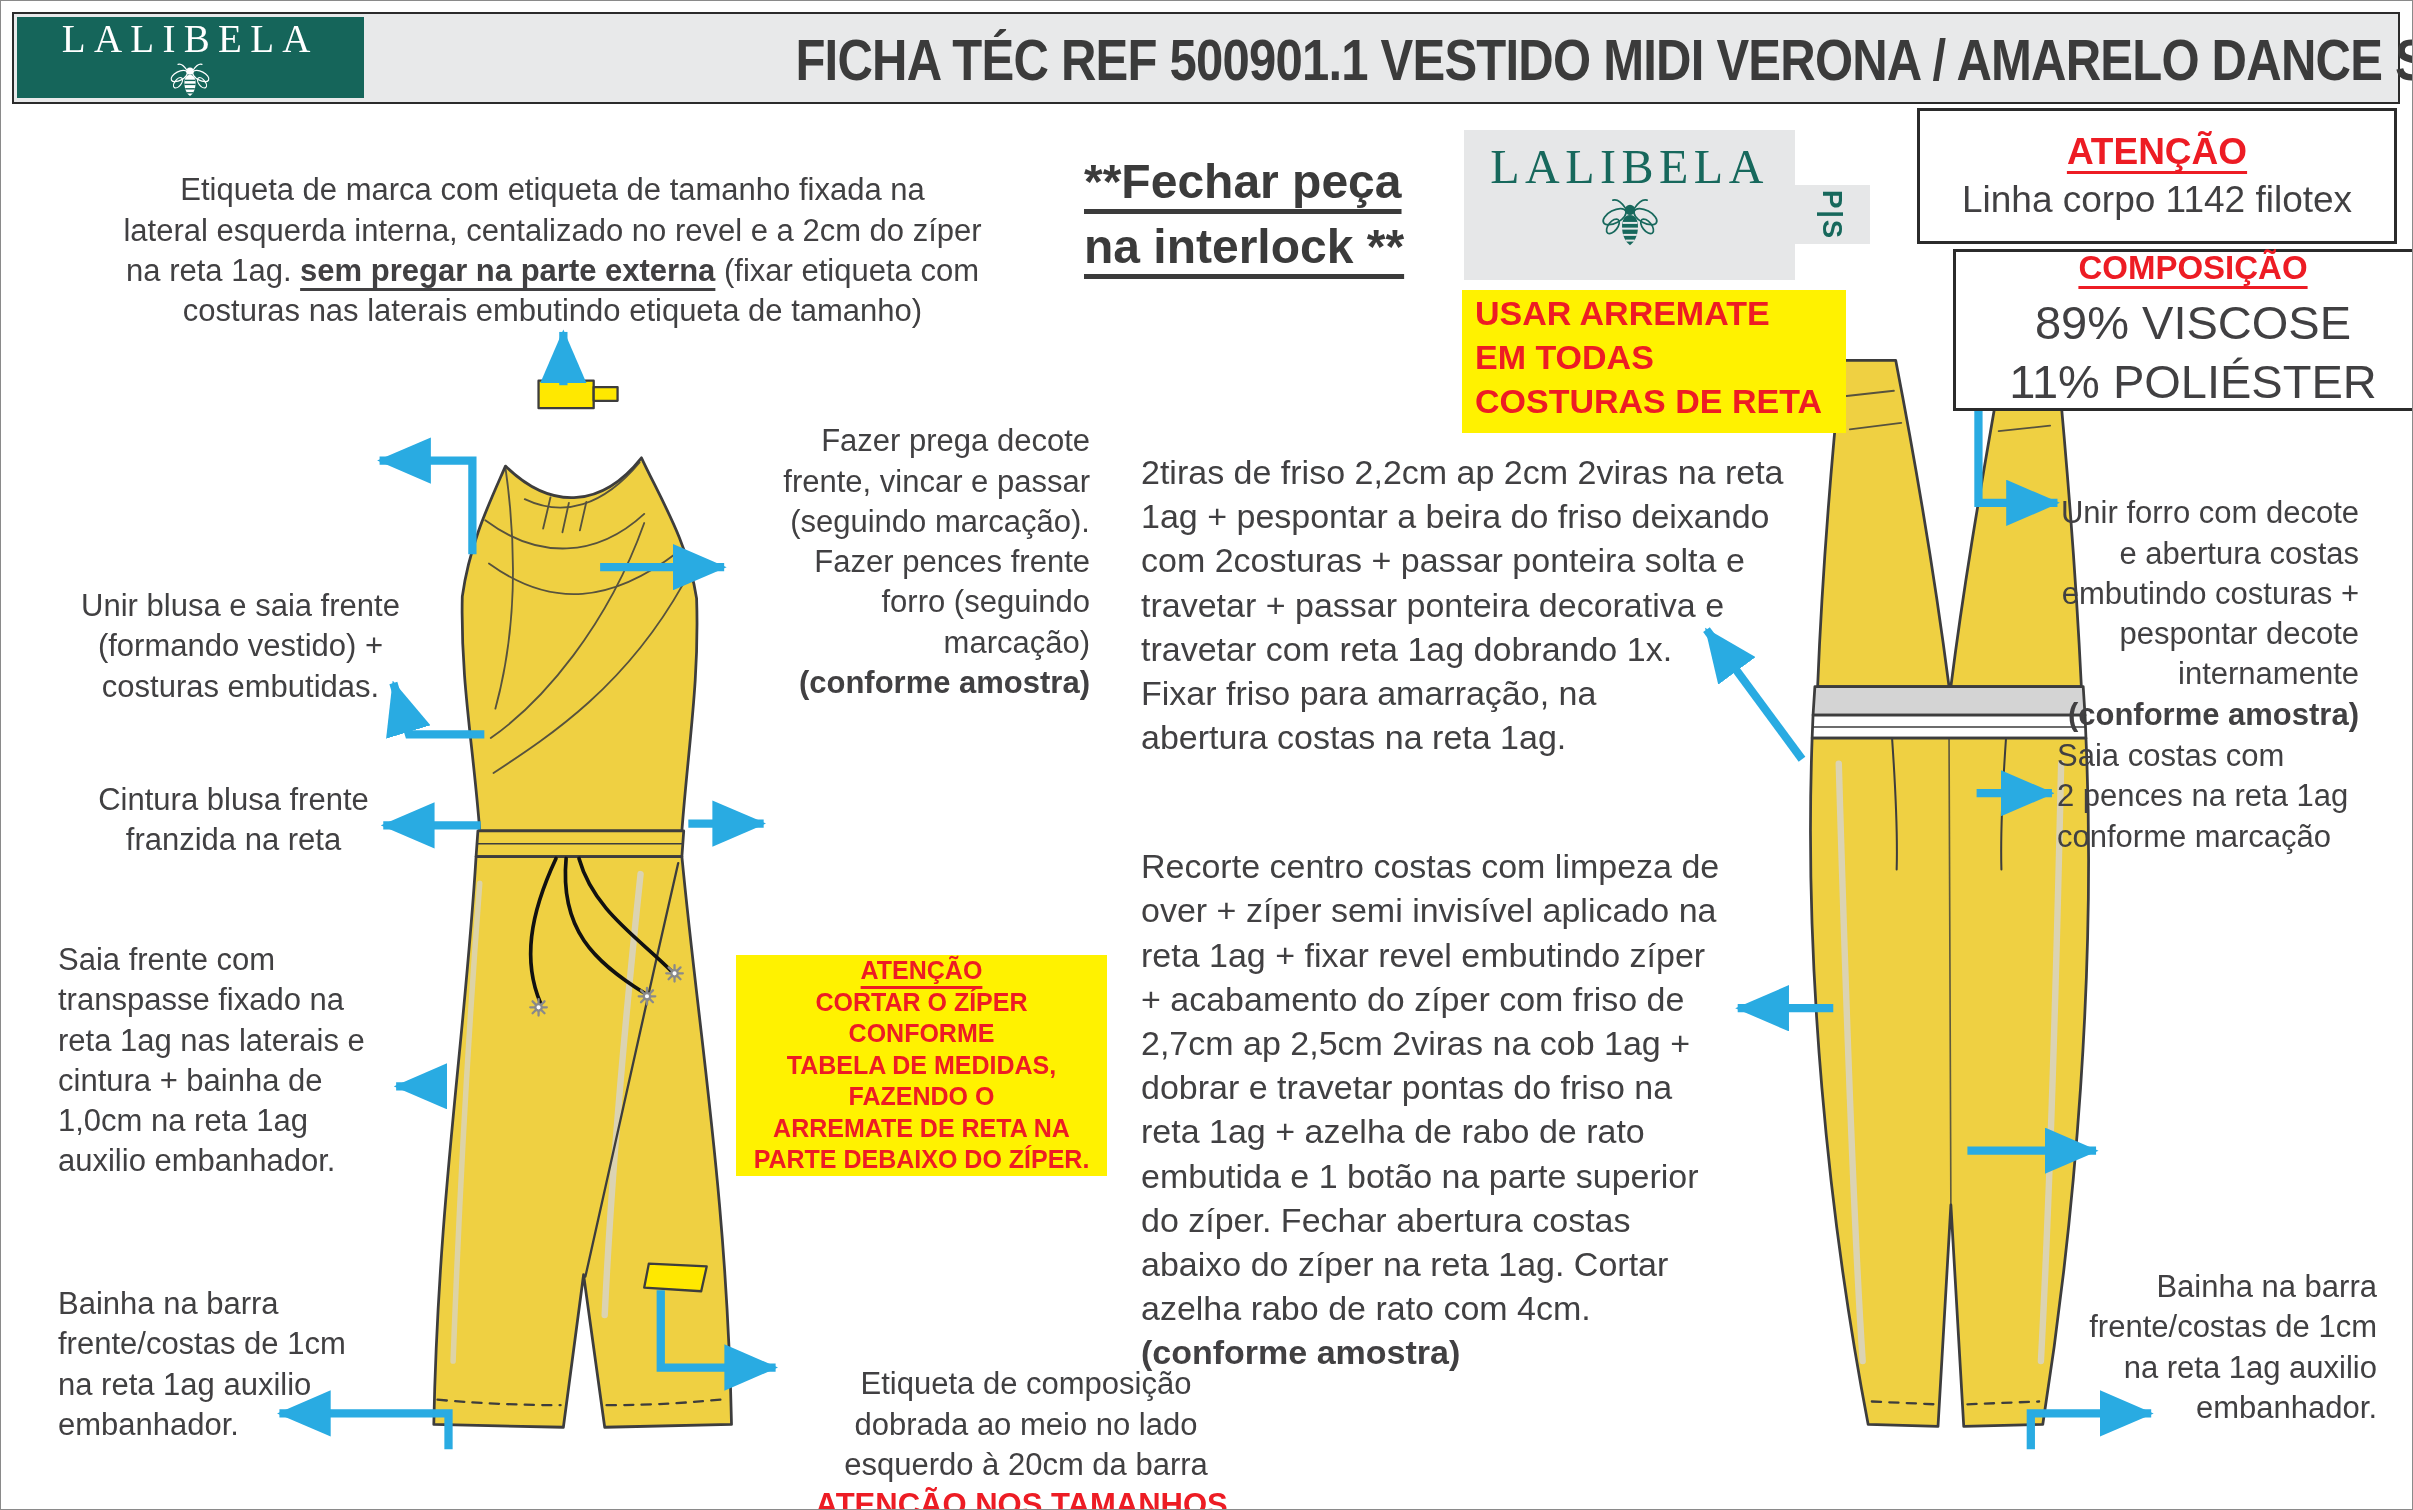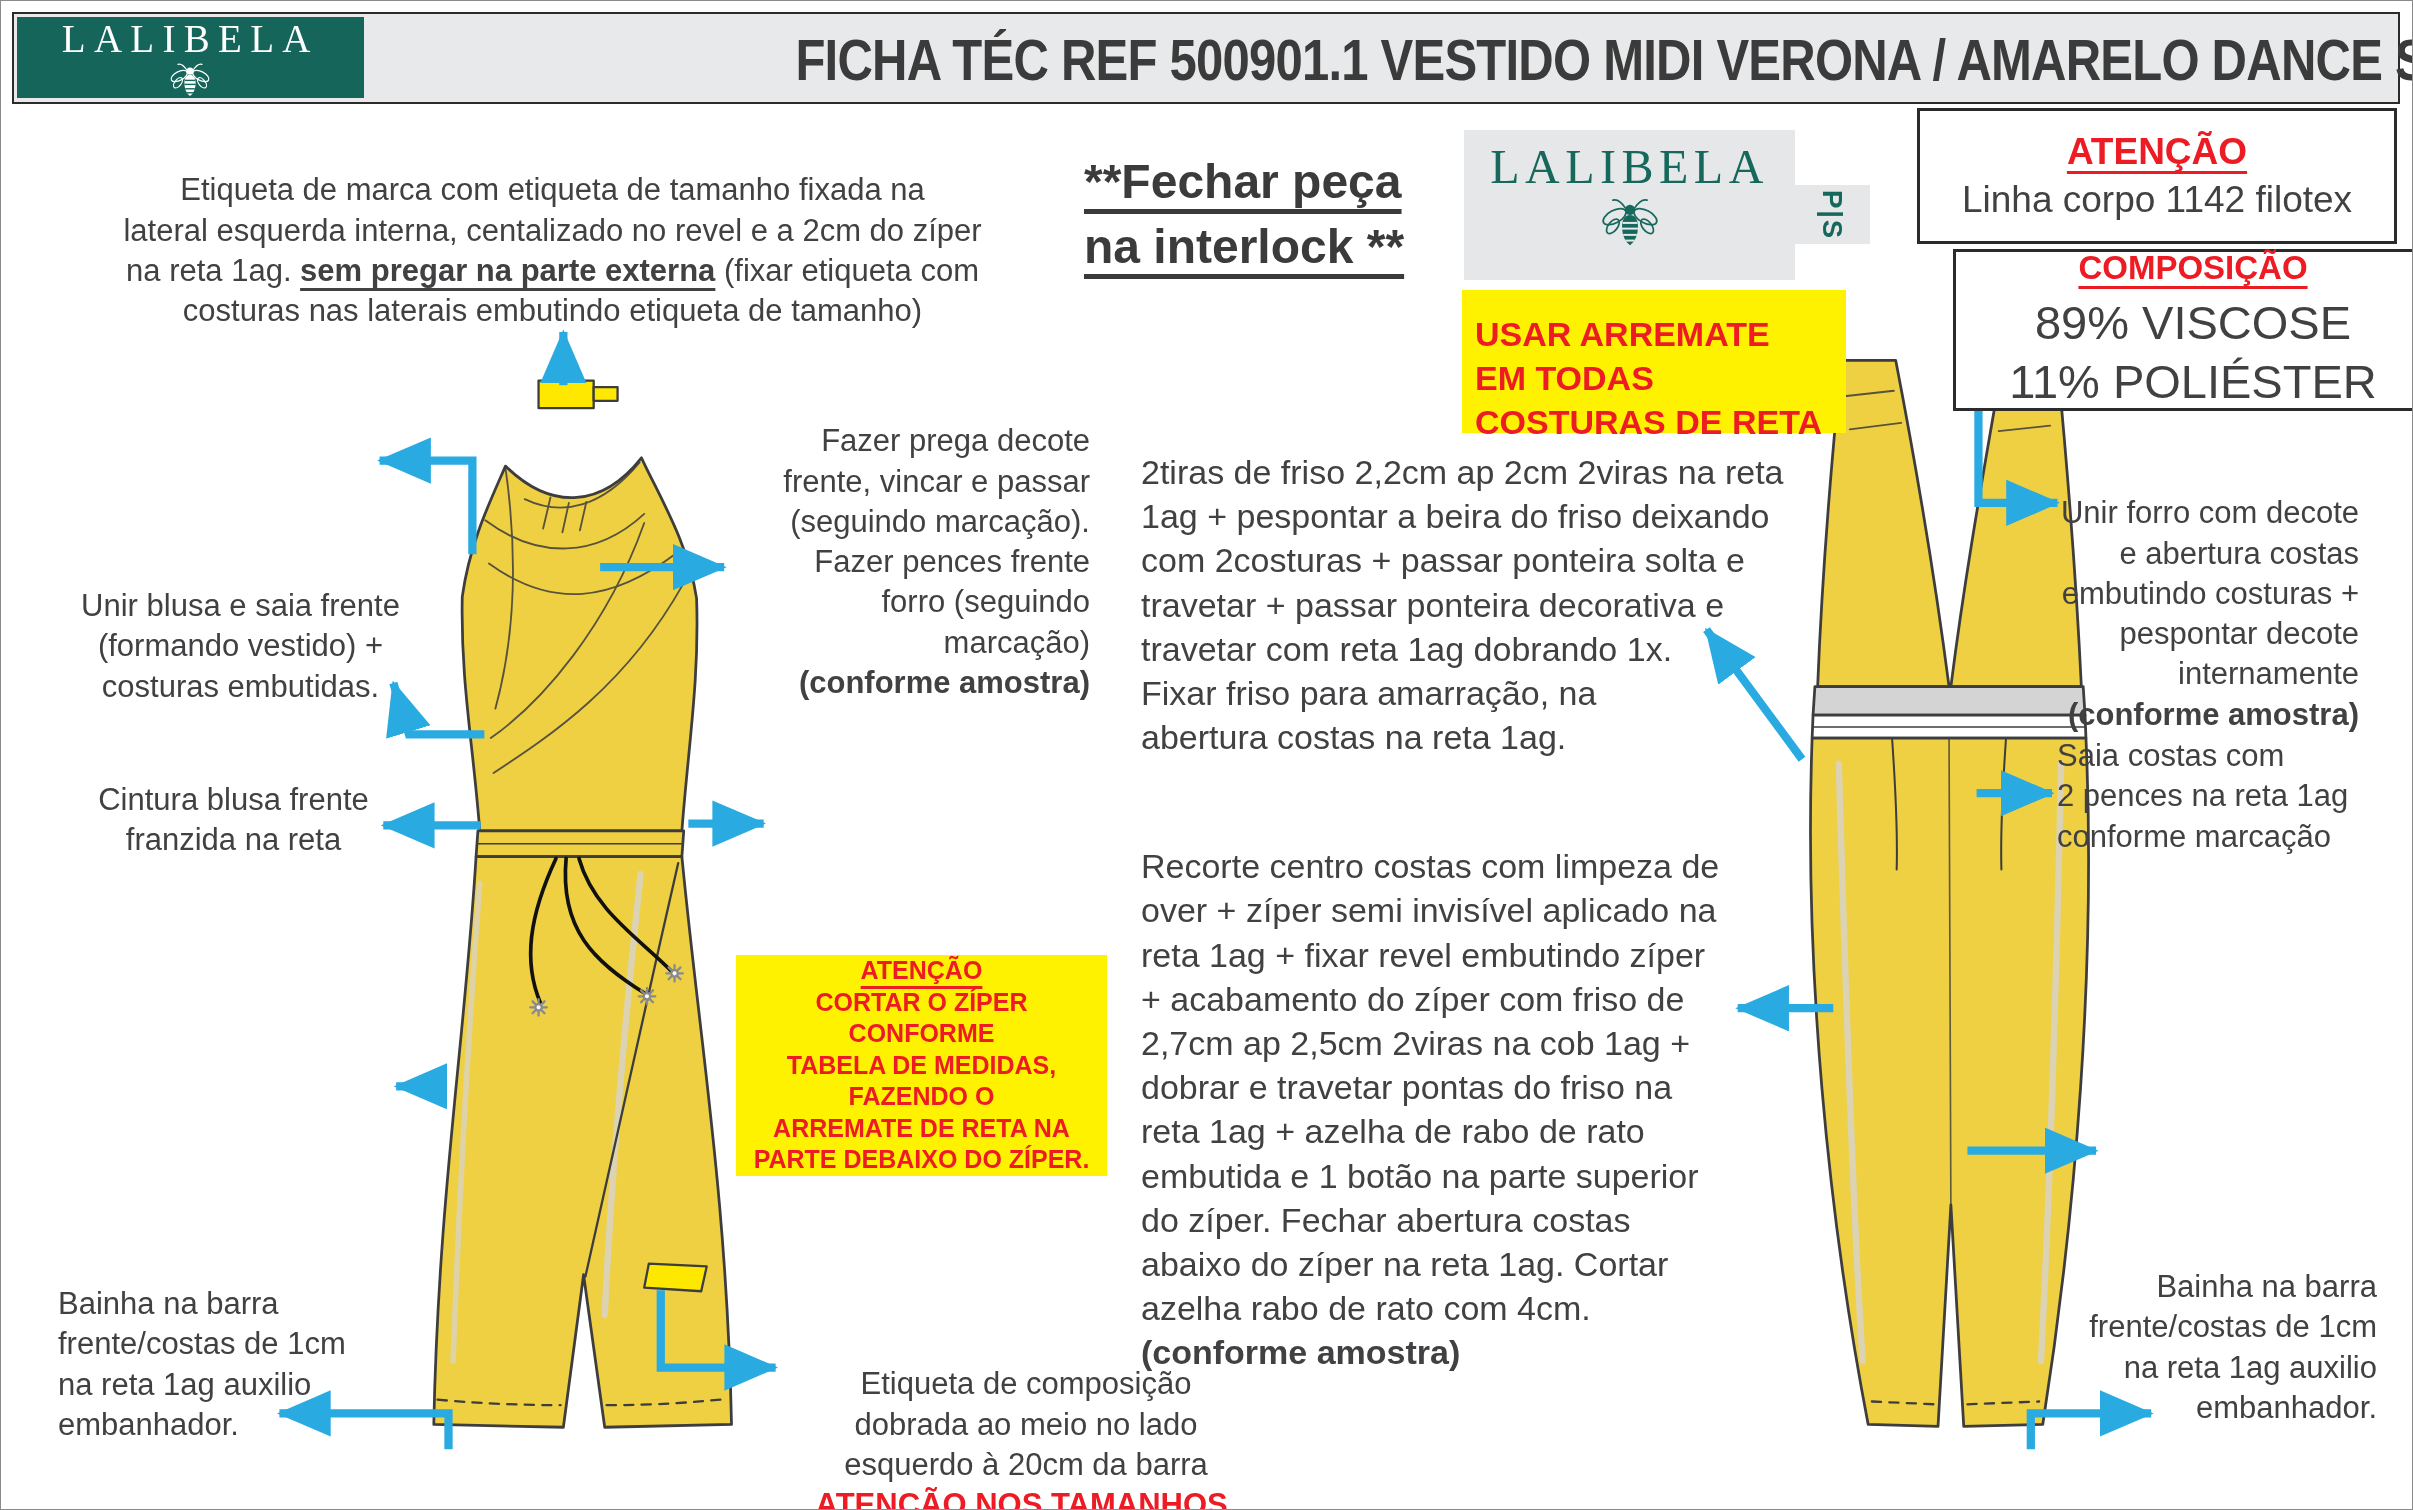--- a/index.html
+++ b/index.html
@@ -206,29 +206,35 @@
     <div class="red bold ul" style="font-size:37px;">ATENÇÃO</div>
     <div style="font-size:37px;color:#414042;margin-top:5.5px;">Linha corpo 1142 filotex</div>
   </div>
 
   <div class="box" style="left:1916px;top:248px;width:480px;height:162px;margin-left:36px;">
     <div class="red bold ul" style="font-size:33px;">COMPOSIÇÃO</div>
     <div style="font-size:47px;color:#414042;line-height:1.25;margin-top:7.4px;white-space:pre-line;text-align:center;">89% VISCOSE
 11% POLIÉSTER</div>
   </div>
 
-  <div class="ybox" style="left:1461px;top:289px;width:384px;height:143px;padding:22px 0 0 13px;font-size:34px;line-height:1.3;font-weight:bold;color:#ED1C24;white-space:pre-line;z-index:2;">USAR ARREMATE
+  <div class="ybox" style="left:1461px;top:289px;width:384px;height:143px;padding:1px 0 0 13px;font-size:34px;line-height:1.3;font-weight:bold;color:#ED1C24;white-space:pre-line;z-index:2;">USAR ARREMATE
 EM TODAS
 COSTURAS DE RETA</div>
 
   <div class="note center" style="left:51px;top:585px;width:377px;">Unir blusa e saia frente
 (formando vestido) +
 costuras embutidas.</div>
   <div class="note center" style="left:74px;top:779px;width:317px;">Cintura blusa frente
 franzida na reta</div>
+  <div class="note" style="left:57px;top:939px;width:395px;">Saia frente com
+transpasse fixado na
+reta 1ag nas laterais e
+cintura + bainha de
+1,0cm na reta 1ag
+auxilio embanhador.</div>
   <div class="note" style="left:57px;top:1283px;width:349px;">Bainha na barra
 frente/costas de 1cm
 na reta 1ag auxilio
 embanhador.</div>
 
   <div class="note right" style="left:712px;top:380px;width:377px;">
     <span>Fazer prega decote
 frente, vincar e passar
 (seguindo marcação).
 Fazer pences frente

